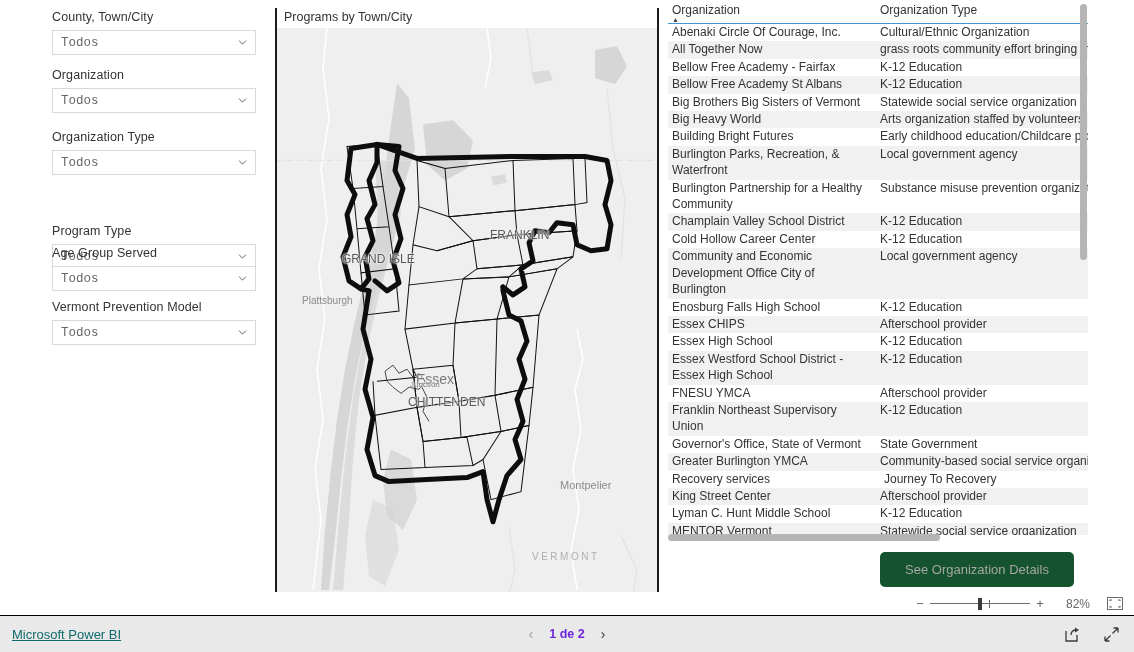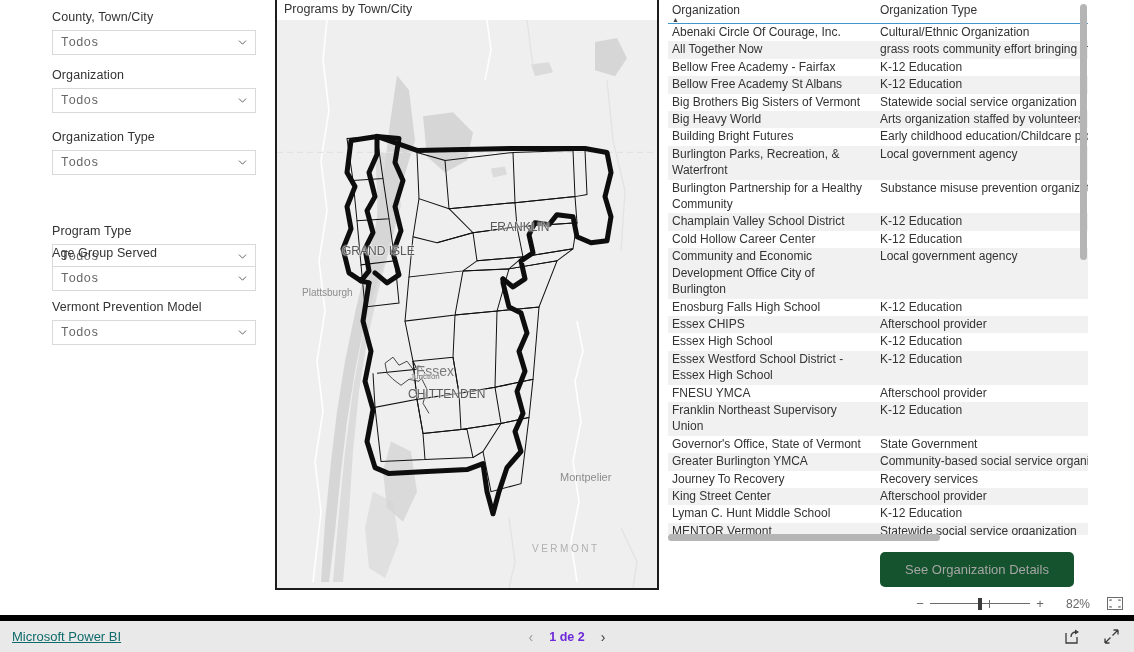--- a/index.html
+++ b/index.html
@@ -63,21 +63,21 @@
     right: 8px; top: 50%;
     width: 9px; height: 9px;
     margin-top: -5px;
     pointer-events: none;
   }
   .chev svg { display: block; }
 
   
   .map-visual {
     position: absolute;
-    left: 275px; top: 0px;
+    left: 275px; top: 8px;
     width: 384px; height: 590px;
     background: #ffffff;
     border: 2px solid #1c1c1c;
     border-top: none;
     overflow: hidden;
   }
   .map-title {
     height: 20px;
     padding: 2px 0 0 7px;
     font-size: 12.5px;
@@ -251,21 +251,21 @@
     cursor: pointer;
     display: flex; align-items: center; justify-content: center;
   }
 
   
   .footer {
     position: absolute;
     left: 0; top: 615px;
     width: 1134px; height: 37px;
     background: #e9e9e9;
-    border-top: 6px solid #000000;
+    border-top: 1px solid #000000;
     display: flex;
     align-items: center;
   }
   .pbi-link {
     position: absolute;
     left: 12px;
     font-size: 13px;
     color: #0f6b6b;
     text-decoration: underline;
     cursor: pointer;
@@ -555,22 +555,22 @@
           </div>
           <div class="trow">
             <div class="tcell c-org org-wrap">Governor's Office, State of Vermont</div>
             <div class="tcell c-type">State Government</div>
           </div>
           <div class="trow alt">
             <div class="tcell c-org org-wrap">Greater Burlington YMCA</div>
             <div class="tcell c-type">Community-based social service organiz</div>
           </div>
           <div class="trow">
+            <div class="tcell c-type">Recovery services</div>
             <div class="tcell c-org org-wrap">Journey To Recovery</div>
-            <div class="tcell c-type">Recovery services</div>
           </div>
           <div class="trow alt">
             <div class="tcell c-org org-wrap">King Street Center</div>
             <div class="tcell c-type">Afterschool provider</div>
           </div>
           <div class="trow">
             <div class="tcell c-org org-wrap">Lyman C. Hunt Middle School</div>
             <div class="tcell c-type">K-12 Education</div>
           </div>
           <div class="trow alt">

